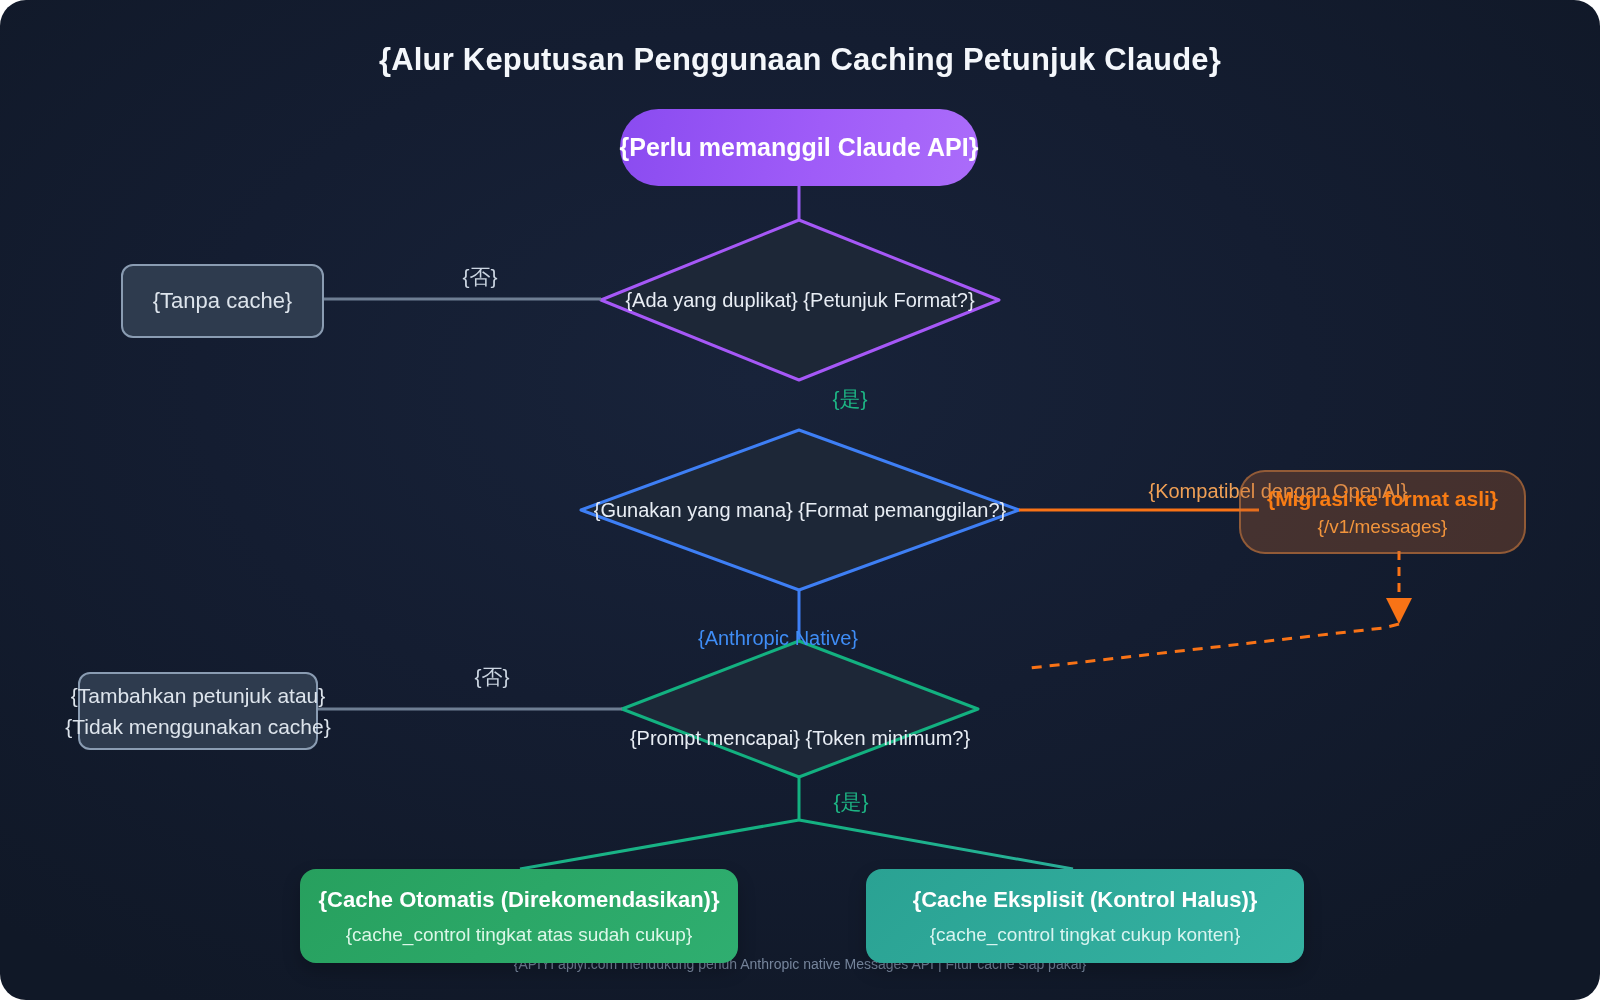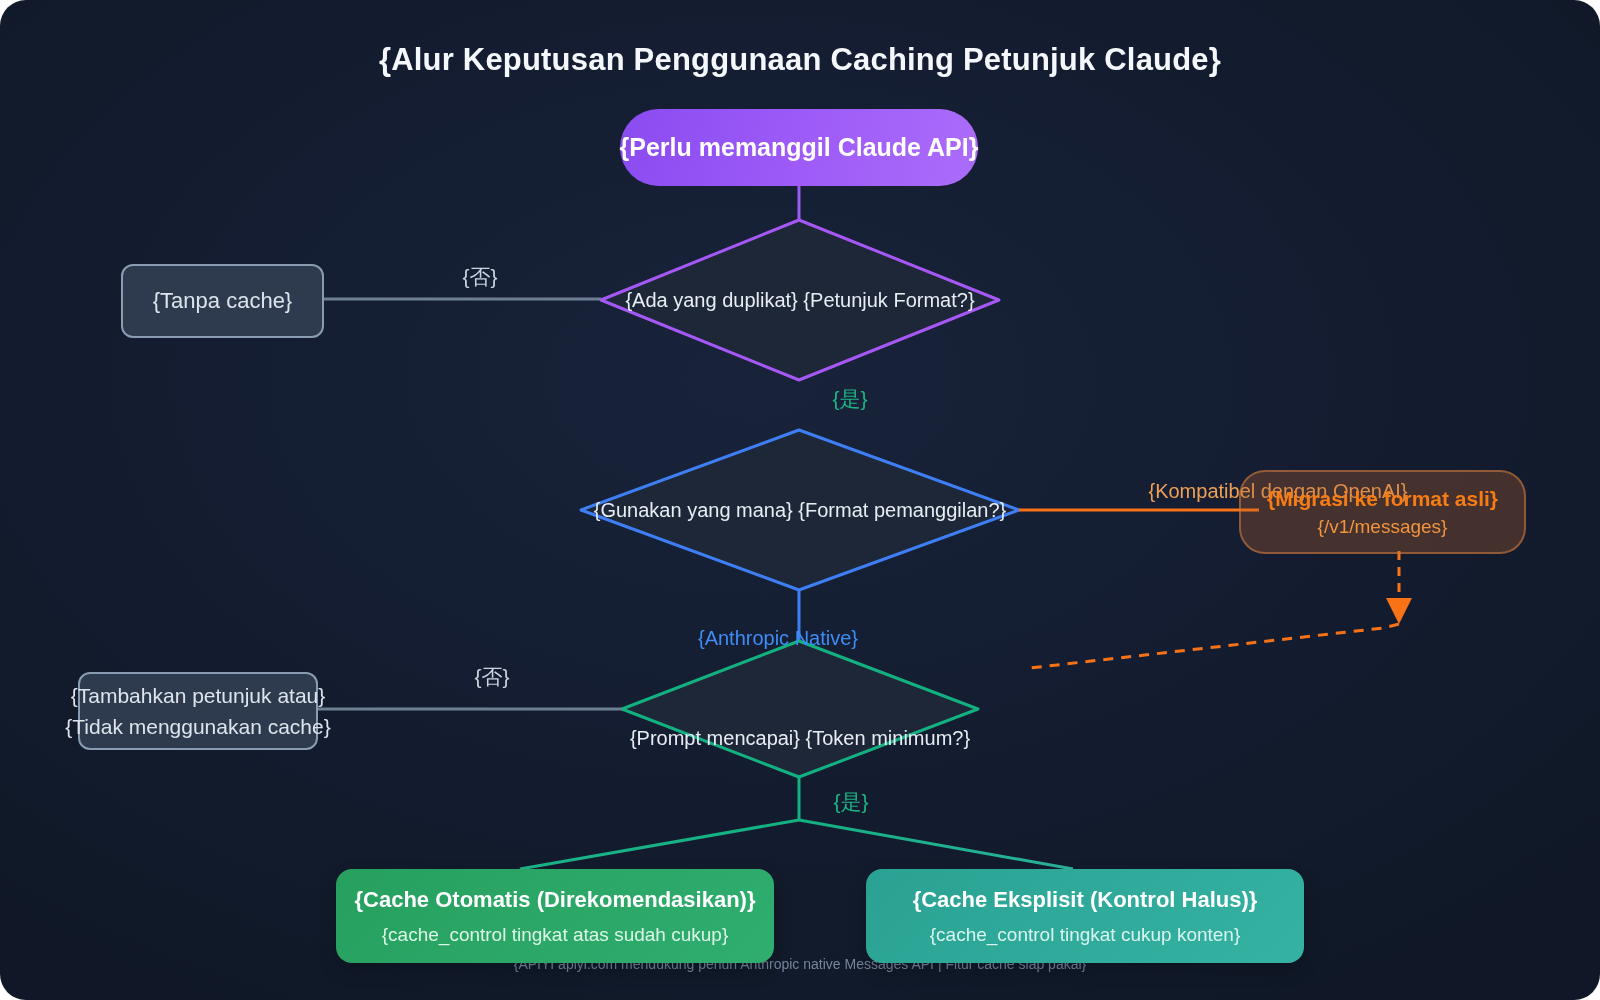--- a/index.html
+++ b/index.html
@@ -41,21 +41,21 @@
     left:1239px; top:470px; width:283px; height:80px; border-radius:26px;
     background:rgba(186,99,45,0.30); border:2px solid rgba(210,125,62,0.55);
     z-index:2; gap:5px;
   }
   .migrate-title { font-size:21px; font-weight:bold; color:#f87c14; white-space:nowrap; }
   .migrate-sub { font-size:19px; color:#f1943c; white-space:nowrap; }
   .result-box {
     top:869px; width:438px; height:94px; border-radius:16px; z-index:2; gap:11px;
     box-shadow:0 8px 18px rgba(0,0,0,0.22);
   }
-  .result-green { left:300px; background:linear-gradient(135deg,#27a05e 0%,#2fae70 100%);margin-left:36px; }
+  .result-green { left:300px; background:linear-gradient(135deg,#27a05e 0%,#2fae70 100%); }
   .result-teal { left:866px; background:linear-gradient(135deg,#2aa293 0%,#35b2a2 100%); }
   .result-title { font-size:22px; font-weight:bold; color:#ffffff; white-space:nowrap; }
   .result-green .result-sub { font-size:19px; color:#dcf7e8; white-space:nowrap; }
   .result-teal .result-sub { font-size:19px; color:#d8f4f0; white-space:nowrap; }
   .footer {
     left:0; right:0; top:956px; text-align:center;
     font-size:14px; color:#76859c; z-index:1;
   }
 </style>
 </head>

